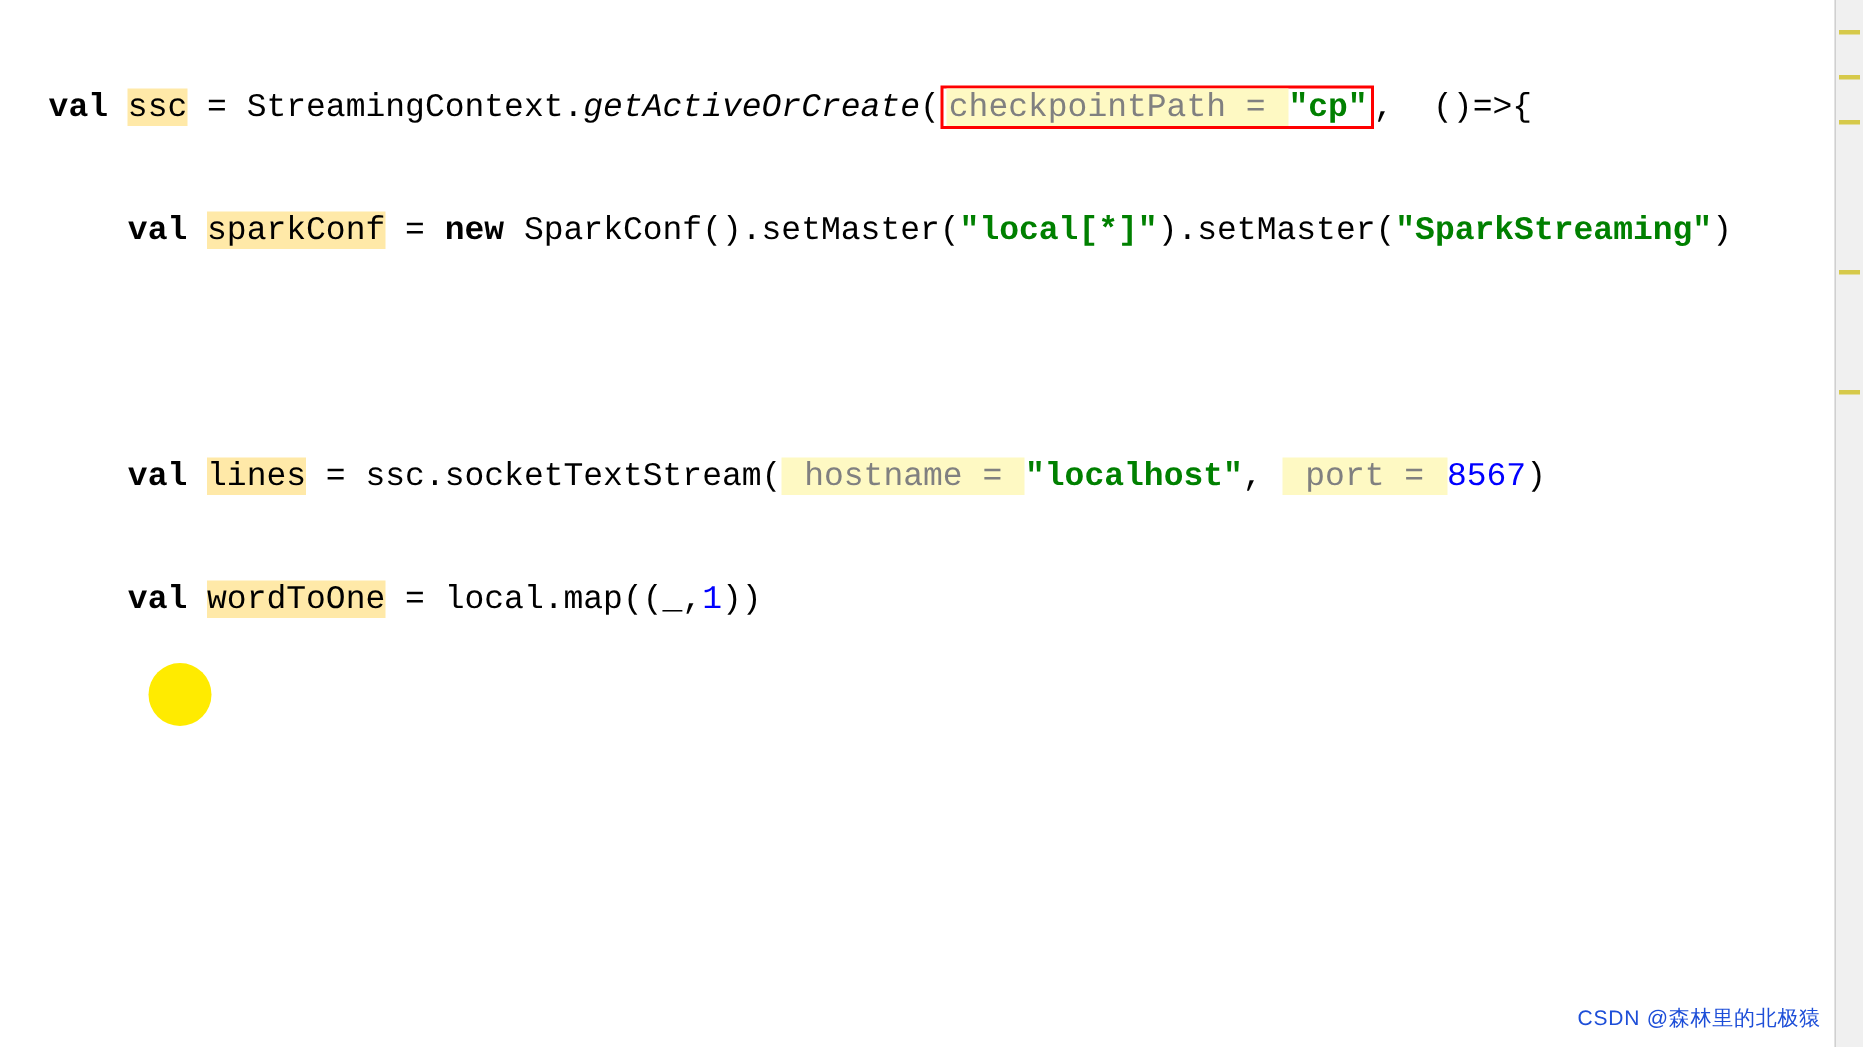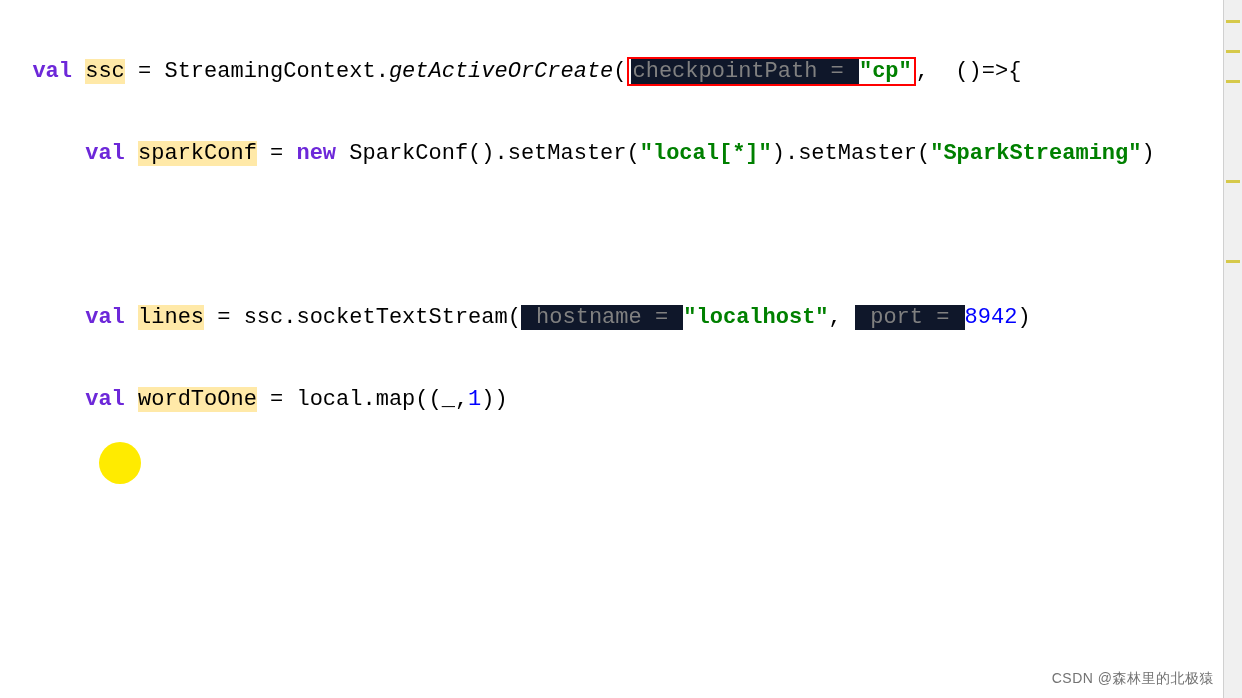--- a/index.html
+++ b/index.html
@@ -18,25 +18,25 @@
     padding-top: 10px;
     padding-left: 6px;
     line-height: 41px;
     white-space: pre;
     color: #000;
   }
   .editor .line {
     display: block;
     height: 41px;
   }
-  .kw      { color: #6d28d9; font-weight: bold; }
+  .kw      { color: #000000; font-weight: bold; }
   .callit  { color: #000; font-style: italic; text-align: center; }
   .str     { color: #008000; font-weight: bold; }
   .num     { color: #0000ff; }
-  .param   { color: #808080; background: #0f172a; padding: 0 2px; }
+  .param   { color: #808080; background: #fef9c3; padding: 0 2px; }
   .hl-ident{ background: #ffe9a8; }
   .redbox  { border: 2px solid #ff0000; padding: 0 2px; }
   .cursor-dot {
     position: absolute;
     width: 42px;
     height: 42px;
     background: #ffeb00;
     border-radius: 50%;
     left: 99px;
     top: 442px;
@@ -57,32 +57,32 @@
     width: 14px;
     height: 3px;
   }
   .mark.yellow { background: #d6c94a; }
   .watermark {
     position: absolute;
     bottom: 10px;
     right: 28px;
     font-family: sans-serif;
     font-size: 14px;
-    color: #737373;
+    color: #1d4ed8;
     letter-spacing: 0.5px;
   }
 </style>
 </head>
 <body>
 
 <div class="editor">
 <span class="line">  <span class="kw">val</span> <span class="hl-ident">ssc</span><span> = </span><span>StreamingContext.</span><span class="callit">getActiveOrCreate</span>(<span class="redbox"><span class="param">checkpointPath = </span><span class="str">"cp"</span></span>,<span>  ()=&gt;{</span></span>
 <span class="line">      <span class="kw">val</span> <span class="hl-ident">sparkConf</span><span> = </span><span class="kw">new</span><span> SparkConf().setMaster(</span><span class="str">"local[*]"</span><span>).setMaster(</span><span class="str">"SparkStreaming"</span><span>)</span></span>
 <span class="line"></span>
-<span class="line">      <span class="kw">val</span> <span class="hl-ident">lines</span><span> = ssc.socketTextStream(</span><span class="param"> hostname = </span><span class="str">"localhost"</span><span>, </span><span class="param"> port = </span><span class="num">8942</span>)</span>
+<span class="line">      <span class="kw">val</span> <span class="hl-ident">lines</span><span> = ssc.socketTextStream(</span><span class="param"> hostname = </span><span class="str">"localhost"</span><span>, </span><span class="param"> port = </span><span class="num">8567</span>)</span>
 <span class="line">      <span class="kw">val</span> <span class="hl-ident">wordToOne</span><span> = local.map((_,</span><span class="num">1</span><span>))</span></span>
 <span class="line"></span>
 
 
 
 
 
 
 
 

